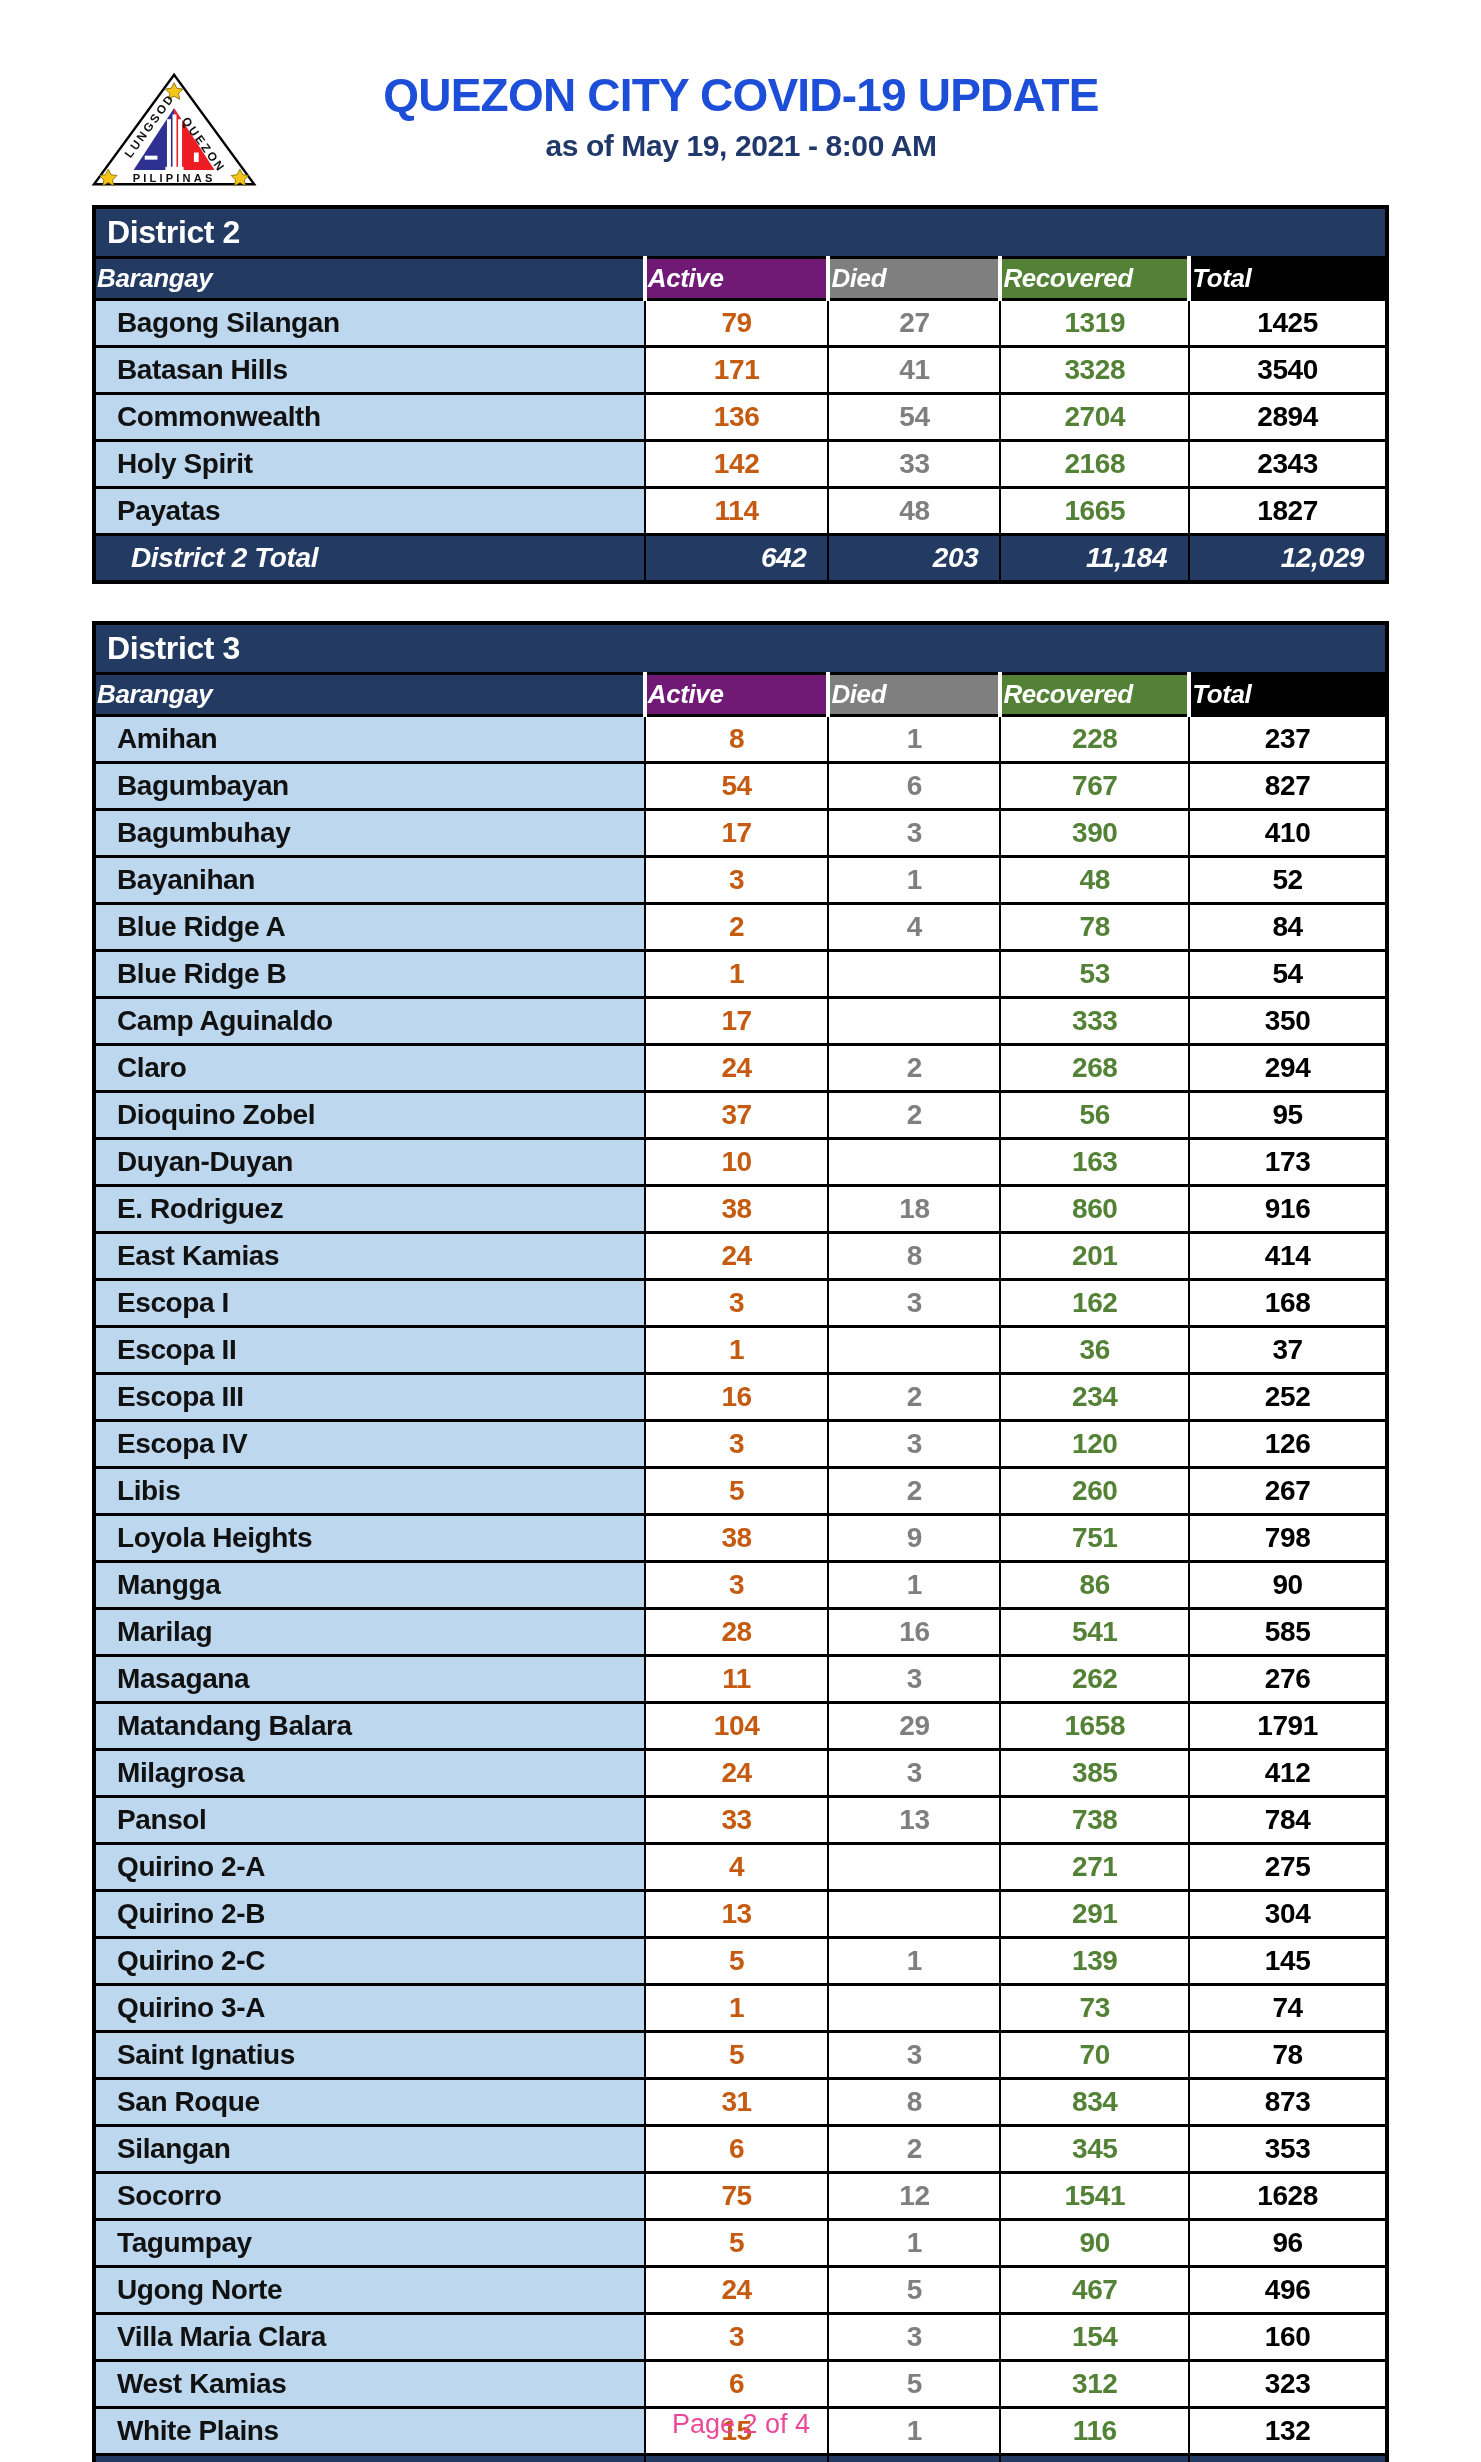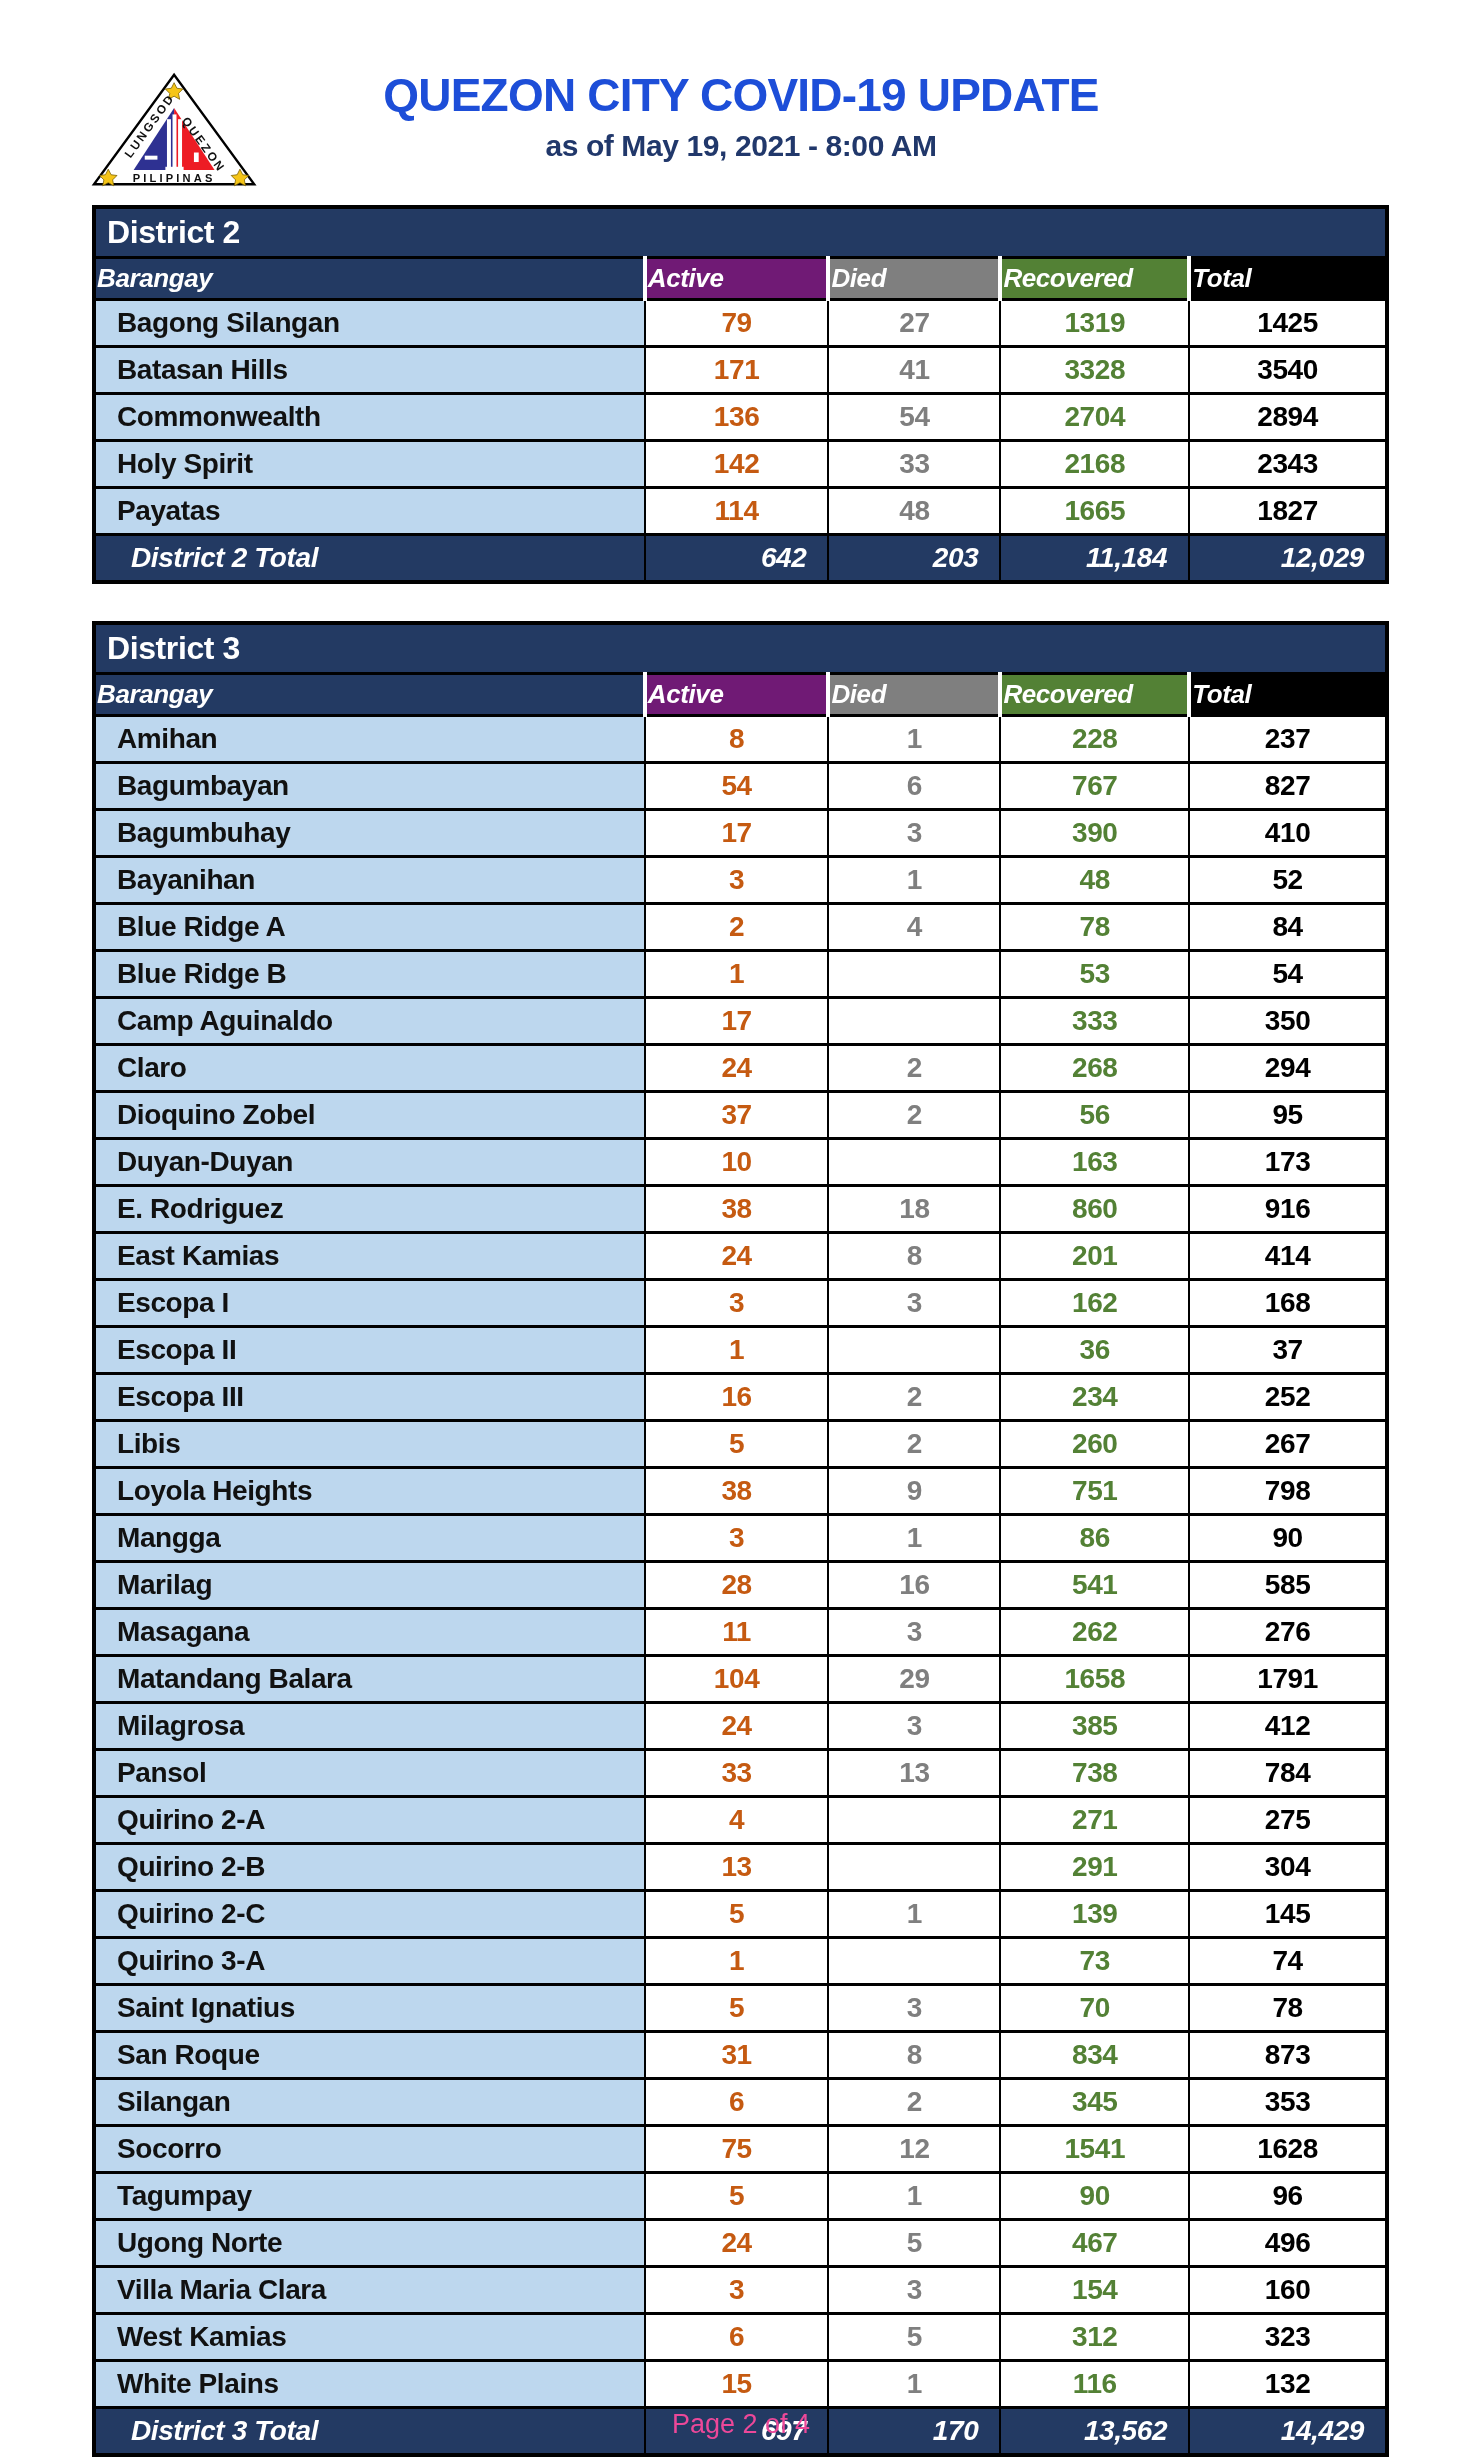--- a/index.html
+++ b/index.html
@@ -299,20 +299,27 @@
         <td class="c-total">37</td>
       </tr>
       <tr>
         <td class="c-name">Escopa III</td>
         <td class="c-active">16</td>
         <td class="c-died">2</td>
         <td class="c-recovered">234</td>
         <td class="c-total">252</td>
       </tr>
       <tr>
+        <td class="c-name">Escopa IV</td>
+        <td class="c-active">3</td>
+        <td class="c-died">3</td>
+        <td class="c-recovered">120</td>
+        <td class="c-total">126</td>
+      </tr>
+      <tr>
         <td class="c-name">Libis</td>
         <td class="c-active">5</td>
         <td class="c-died">2</td>
         <td class="c-recovered">260</td>
         <td class="c-total">267</td>
       </tr>
       <tr>
         <td class="c-name">Loyola Heights</td>
         <td class="c-active">38</td>
         <td class="c-died">9</td>

